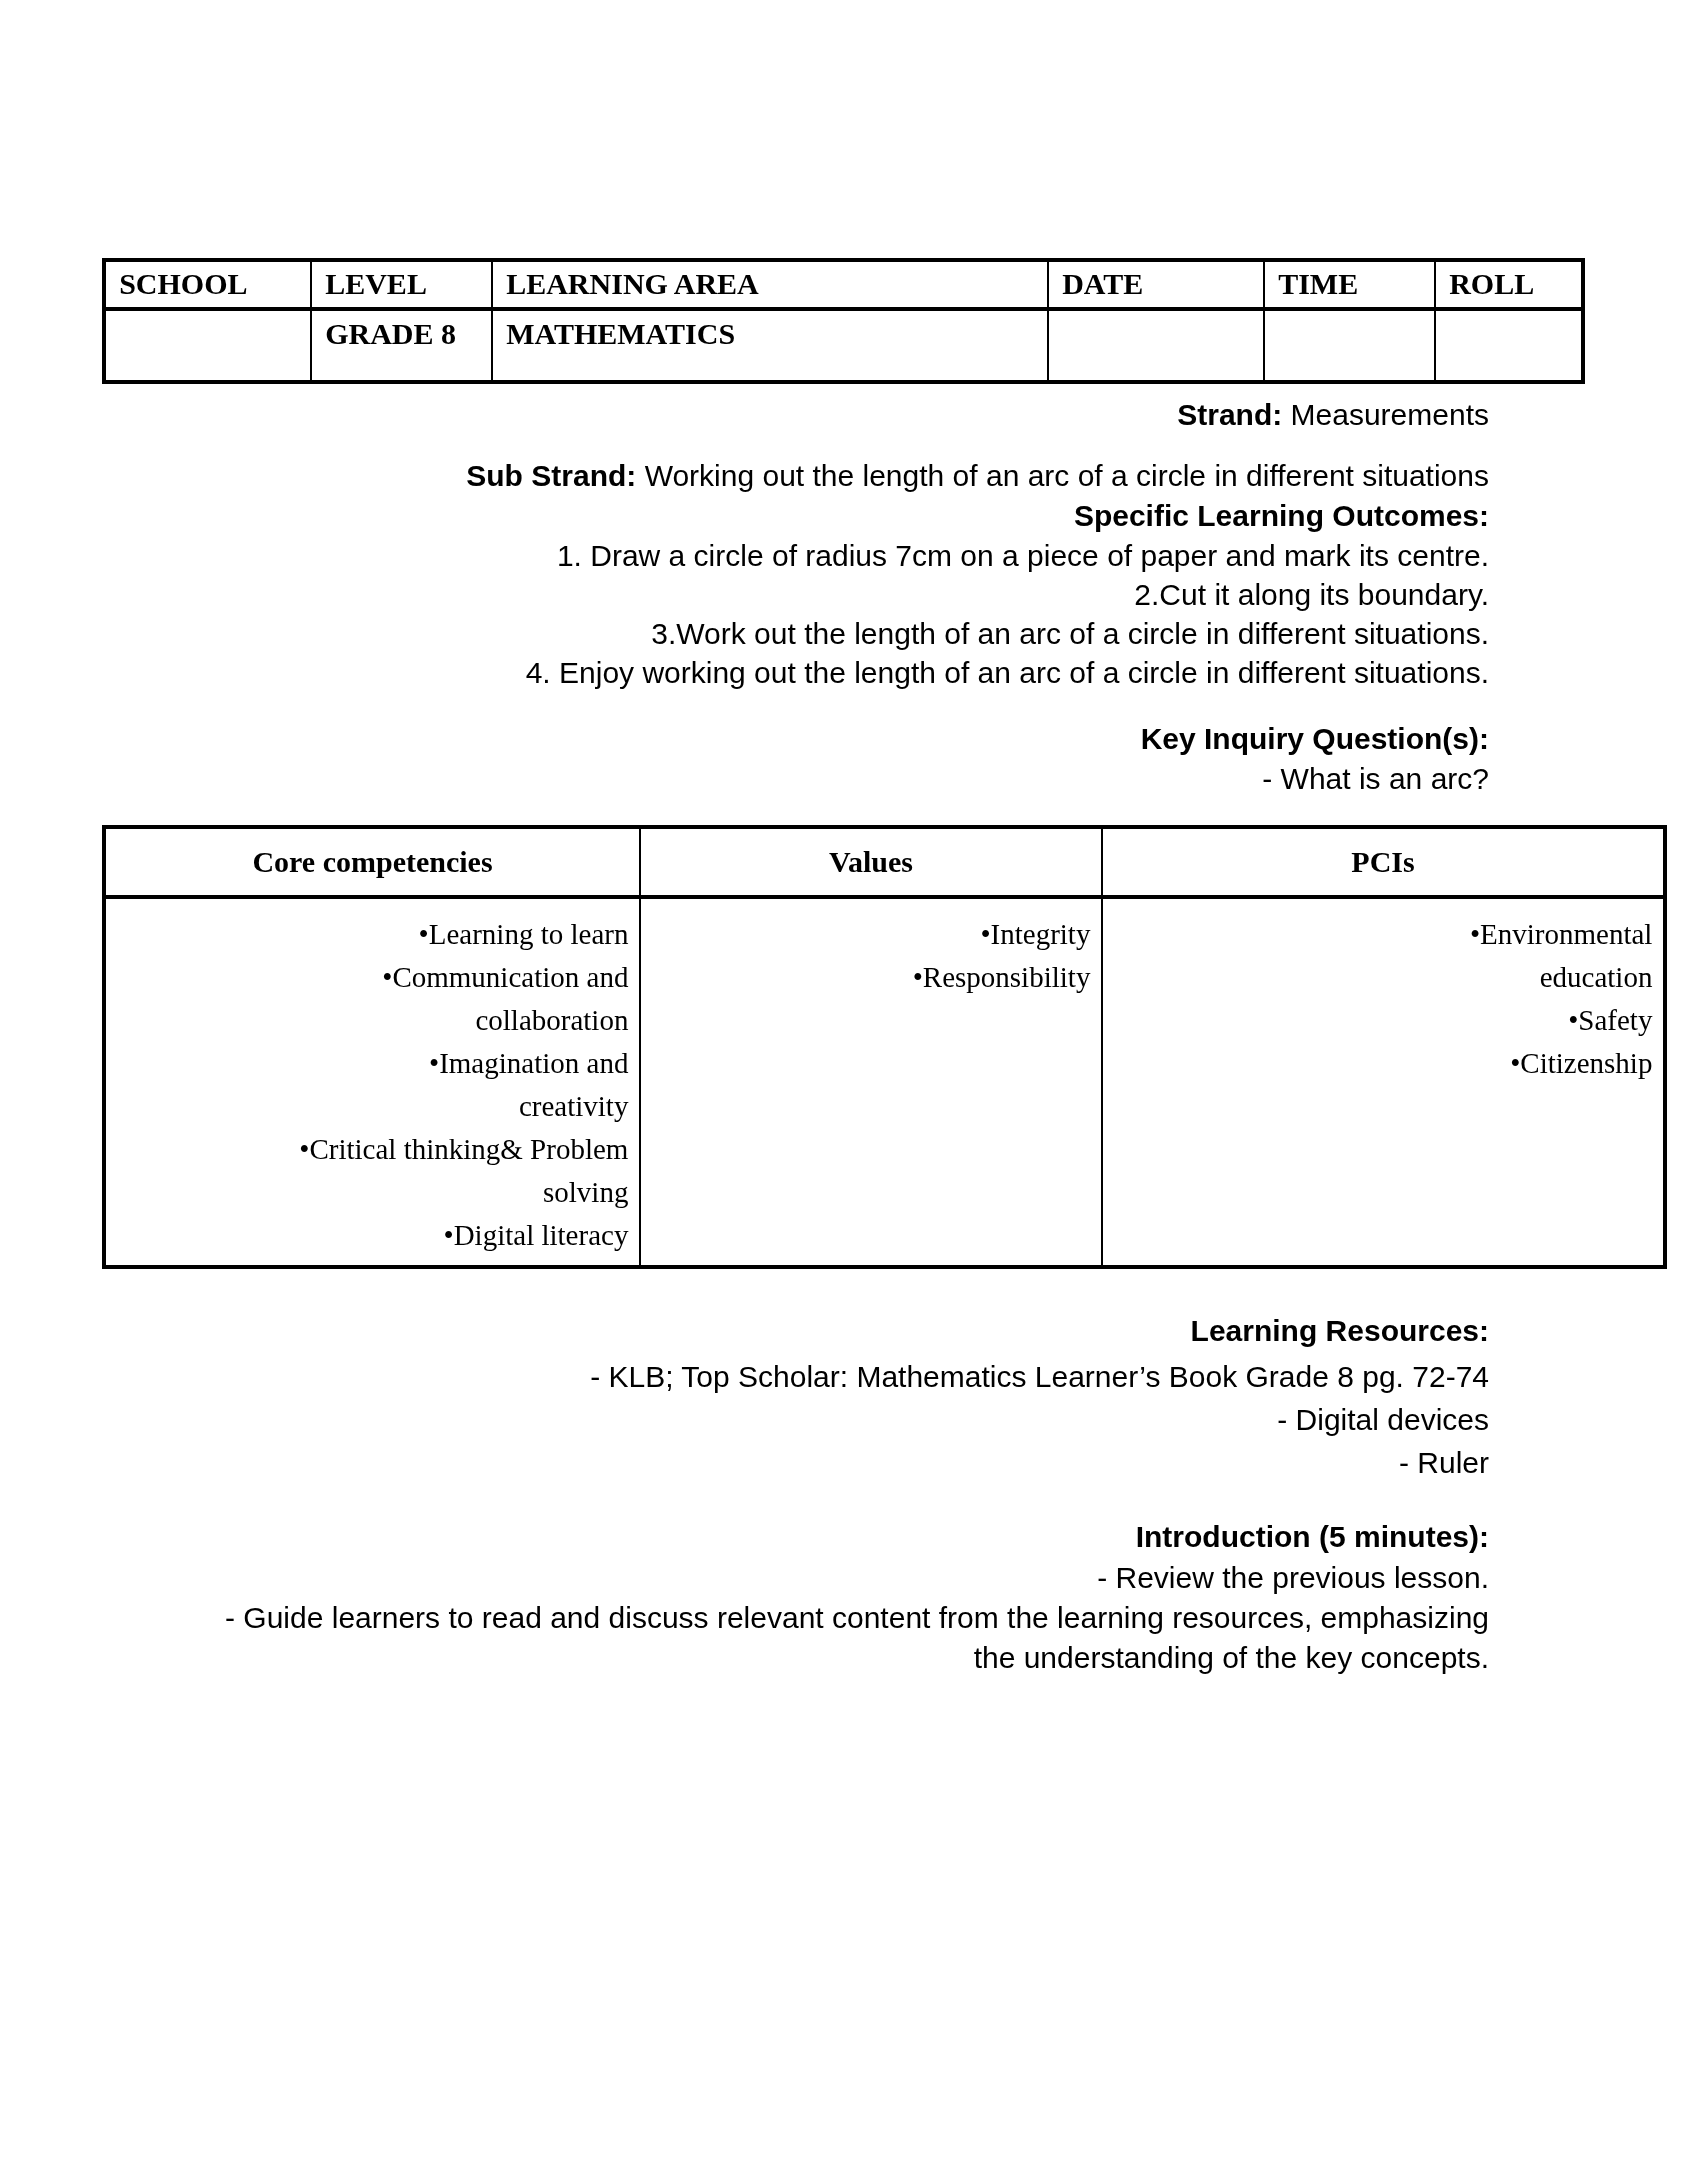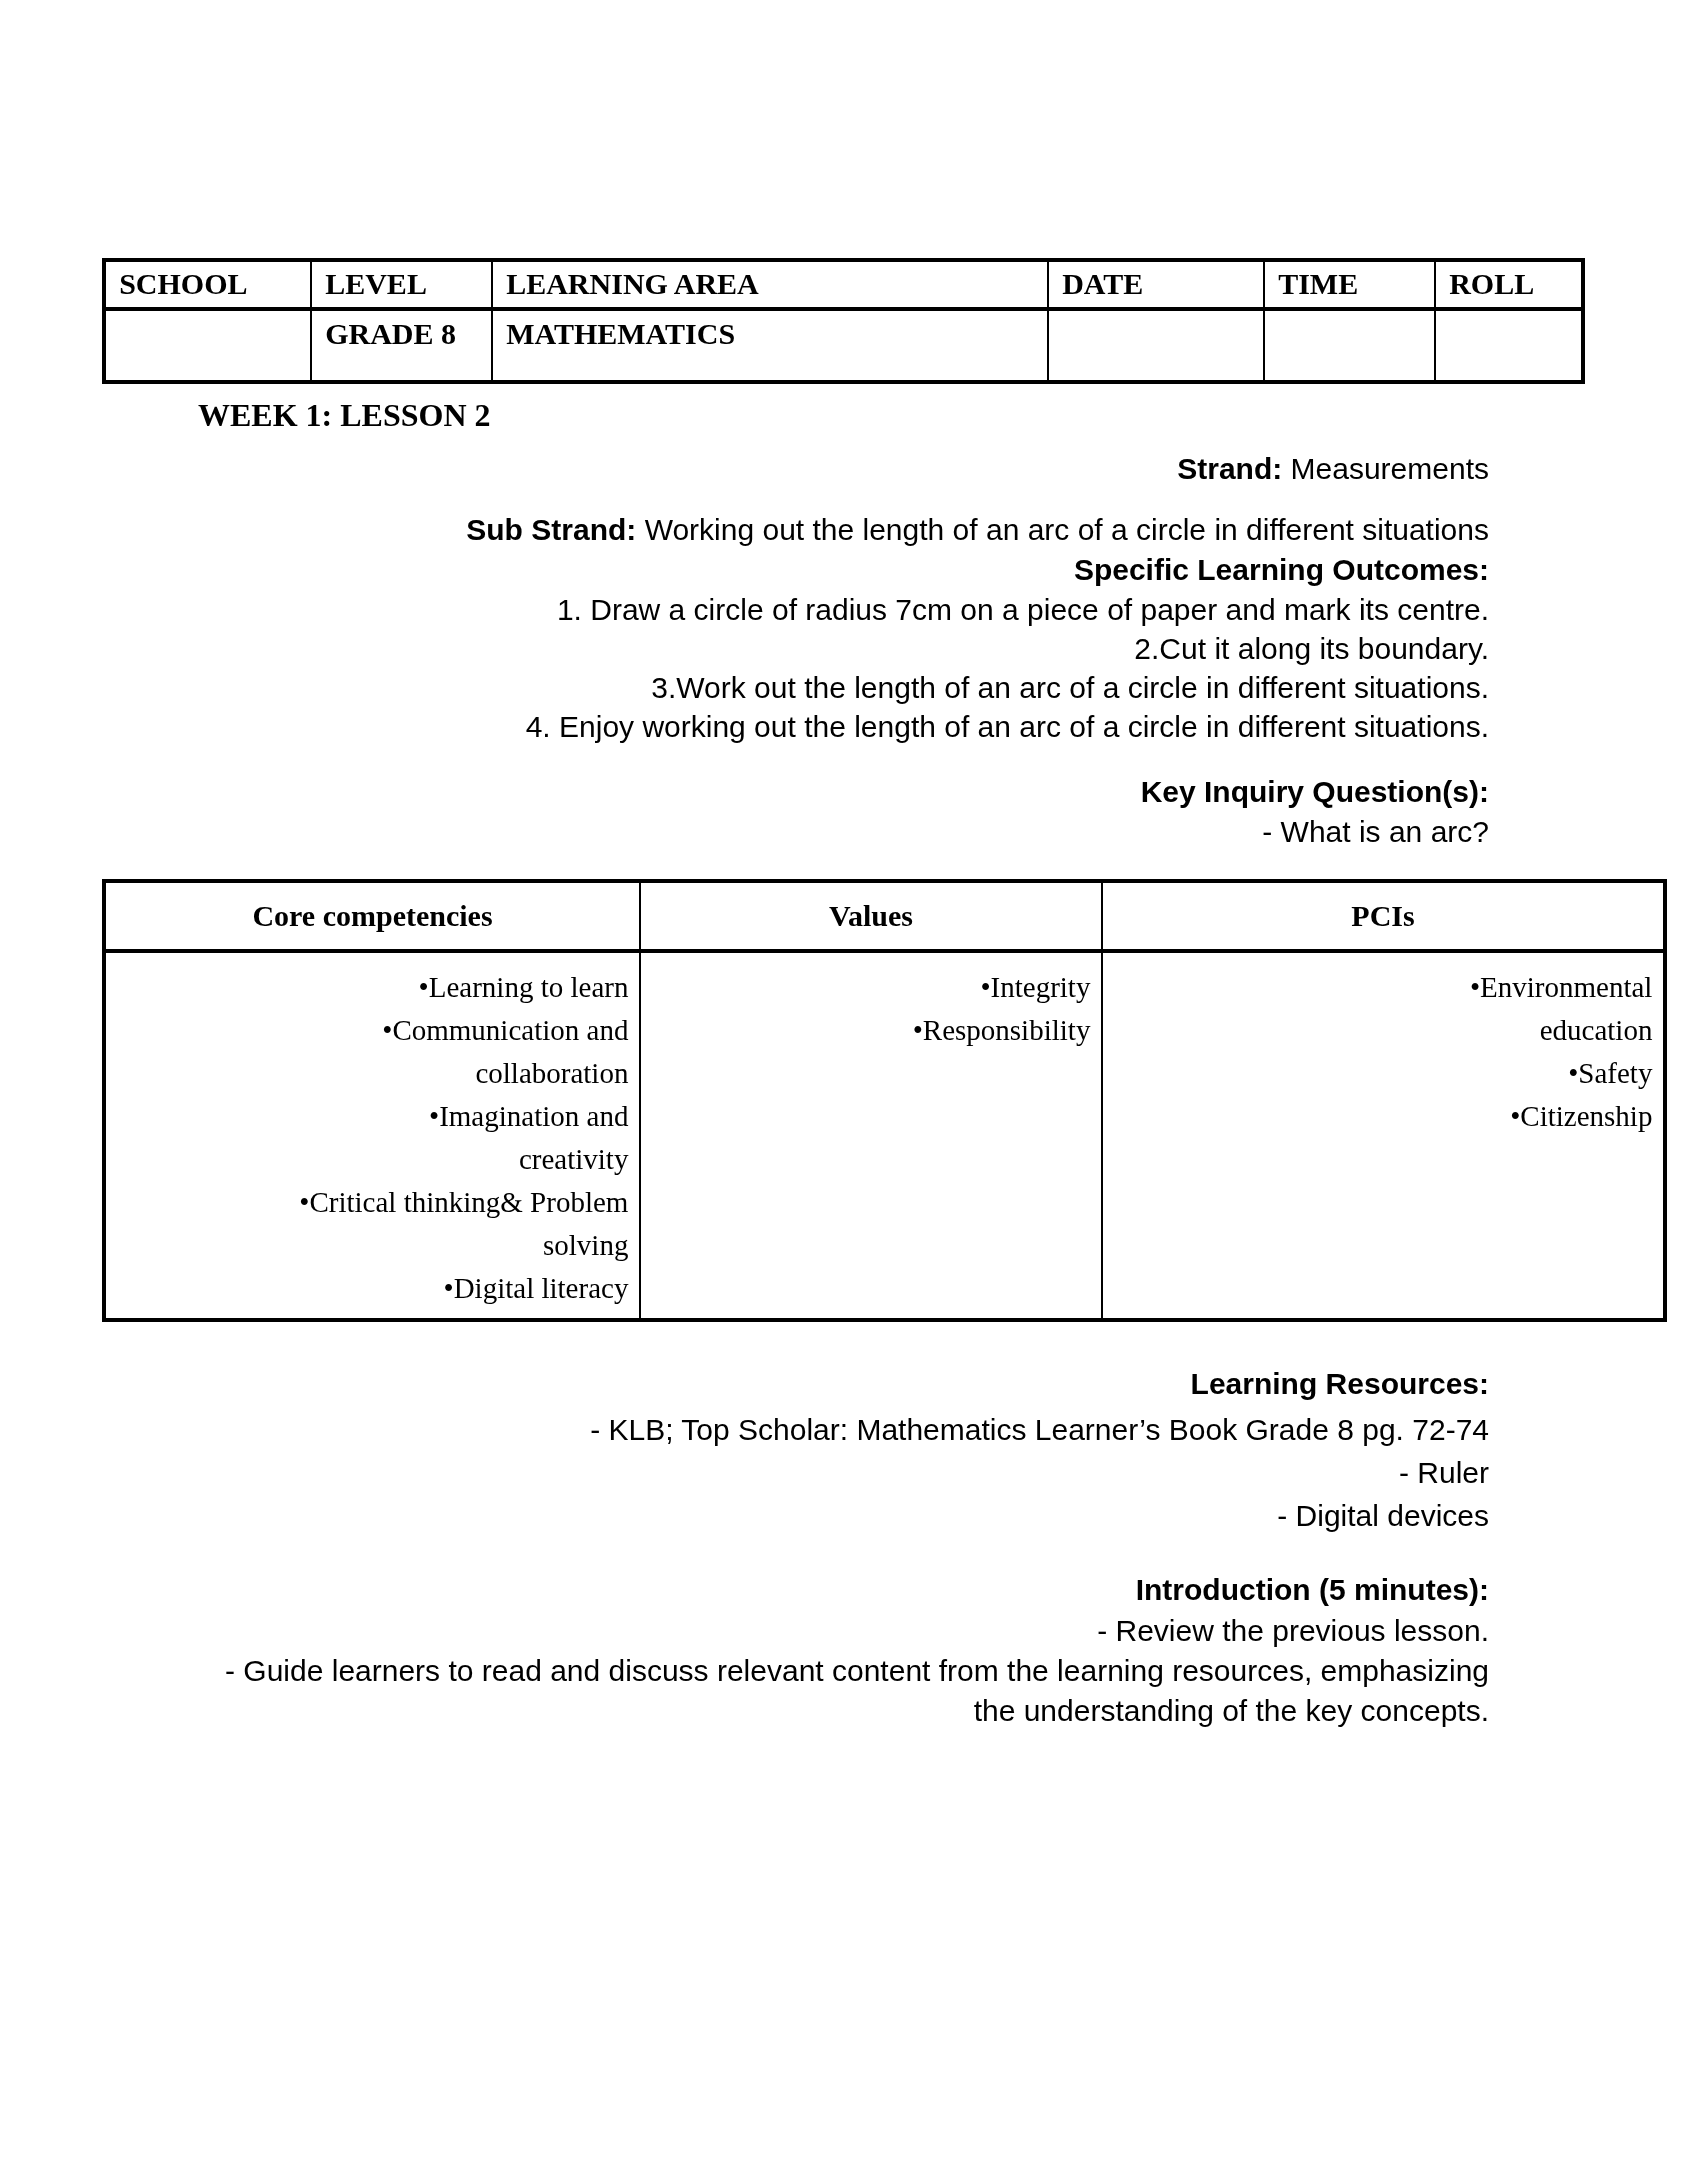--- a/index.html
+++ b/index.html
@@ -125,21 +125,20 @@
         <td></td>
         <td>GRADE 8</td>
         <td>MATHEMATICS</td>
         <td></td>
         <td></td>
         <td></td>
       </tr>
     </tbody>
   </table>
 
-  <h1 class="week-heading">WEEK 1: LESSON 2</h1>
 
   <p class="p-strand"><span class="bold">Strand:</span> <span>Measurements</span></p>
 
   <p class="p-substrand"><span class="bold">Sub Strand:</span> <span>Working out the length of an arc of a circle in different situations</span></p>
 
   <p class="bold">Specific Learning Outcomes:</p>
 
   <div class="outcomes-list">
     <p class="outcome-line">1. Draw a circle of radius 7cm on a piece of paper and mark its centre.</p>
     <p class="outcome-line">2.Cut it along its boundary.</p>
@@ -191,22 +190,22 @@
             <li>Citizenship</li>
           </ul>
         </td>
       </tr>
     </tbody>
   </table>
 
   <p class="bold lr-heading">Learning Resources:</p>
   <div class="resources-block">
     <p class="resource-line">- KLB; Top Scholar: Mathematics Learner’s Book Grade 8 pg. 72-74</p>
+    <p class="resource-line">- Digital devices</p>
     <p class="resource-line">- Ruler</p>
-    <p class="resource-line">- Digital devices</p>
   </div>
 
 
   <p class="bold intro-heading">Introduction (5 minutes):</p>
   <p class="intro-line">- Review the previous lesson.</p>
   <p class="intro-line">- Guide learners to read and discuss relevant content from the learning resources, emphasizing
 the understanding of the key concepts.</p>
 
 </div>
 

